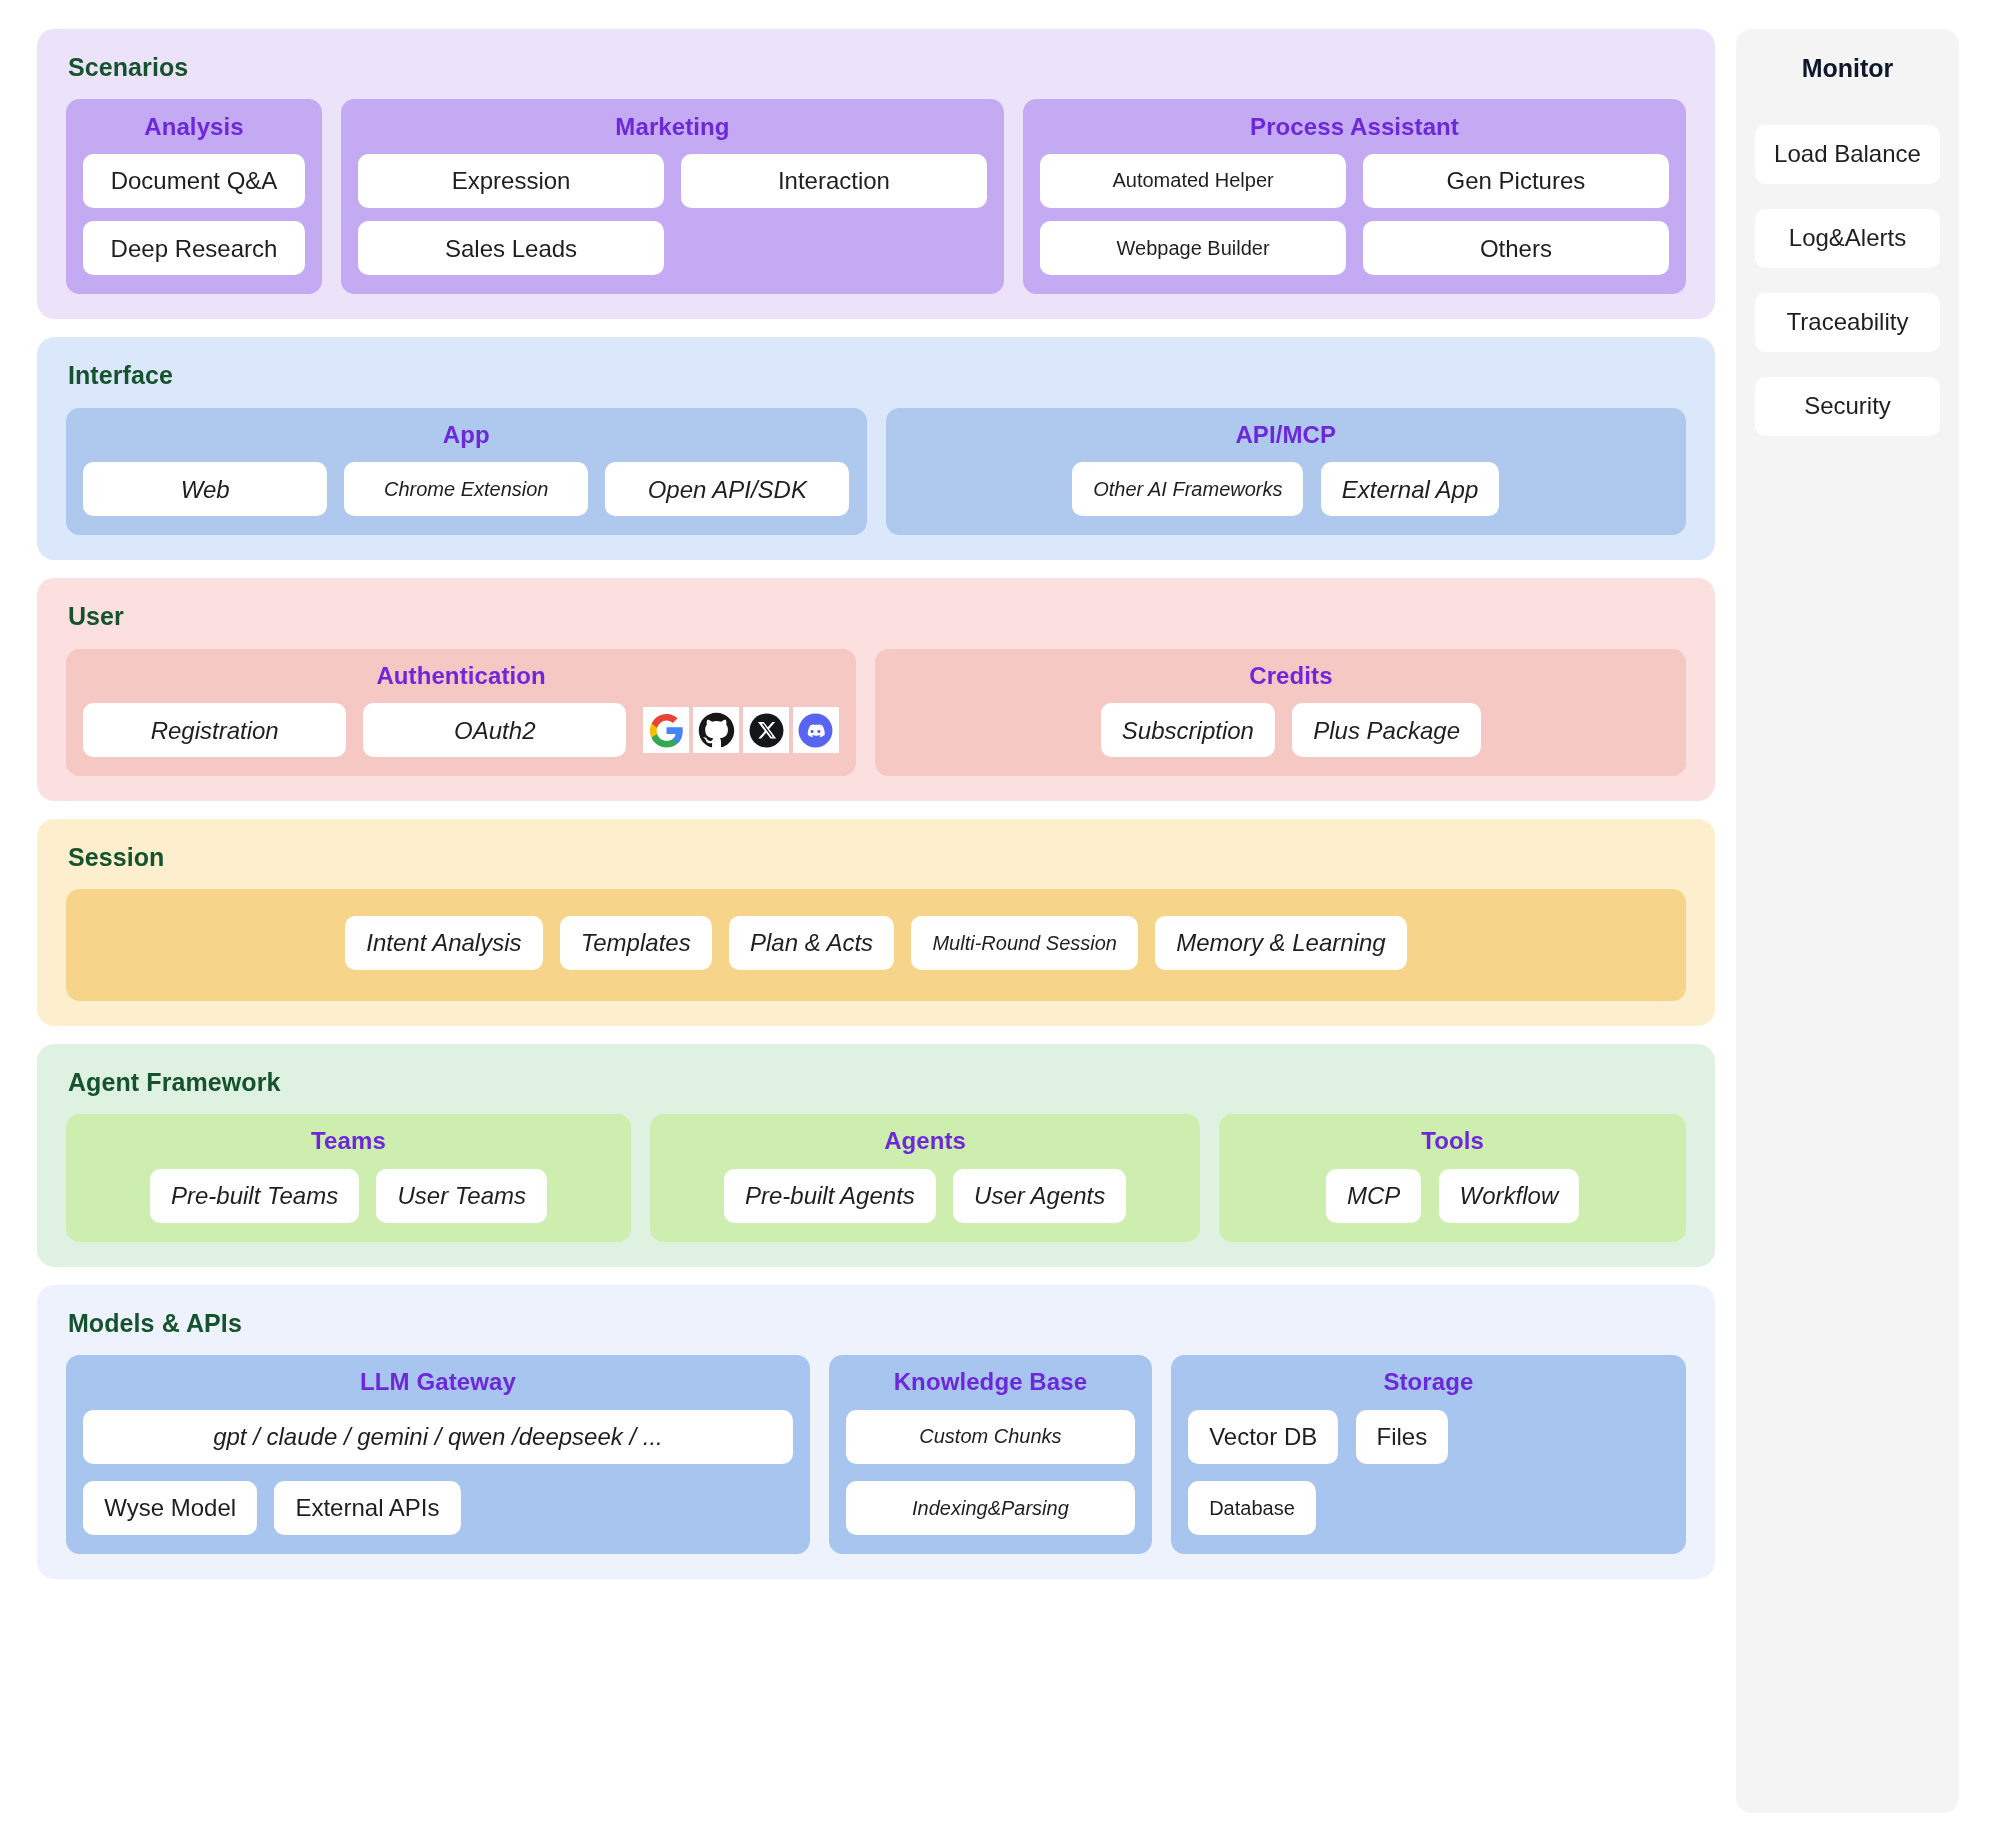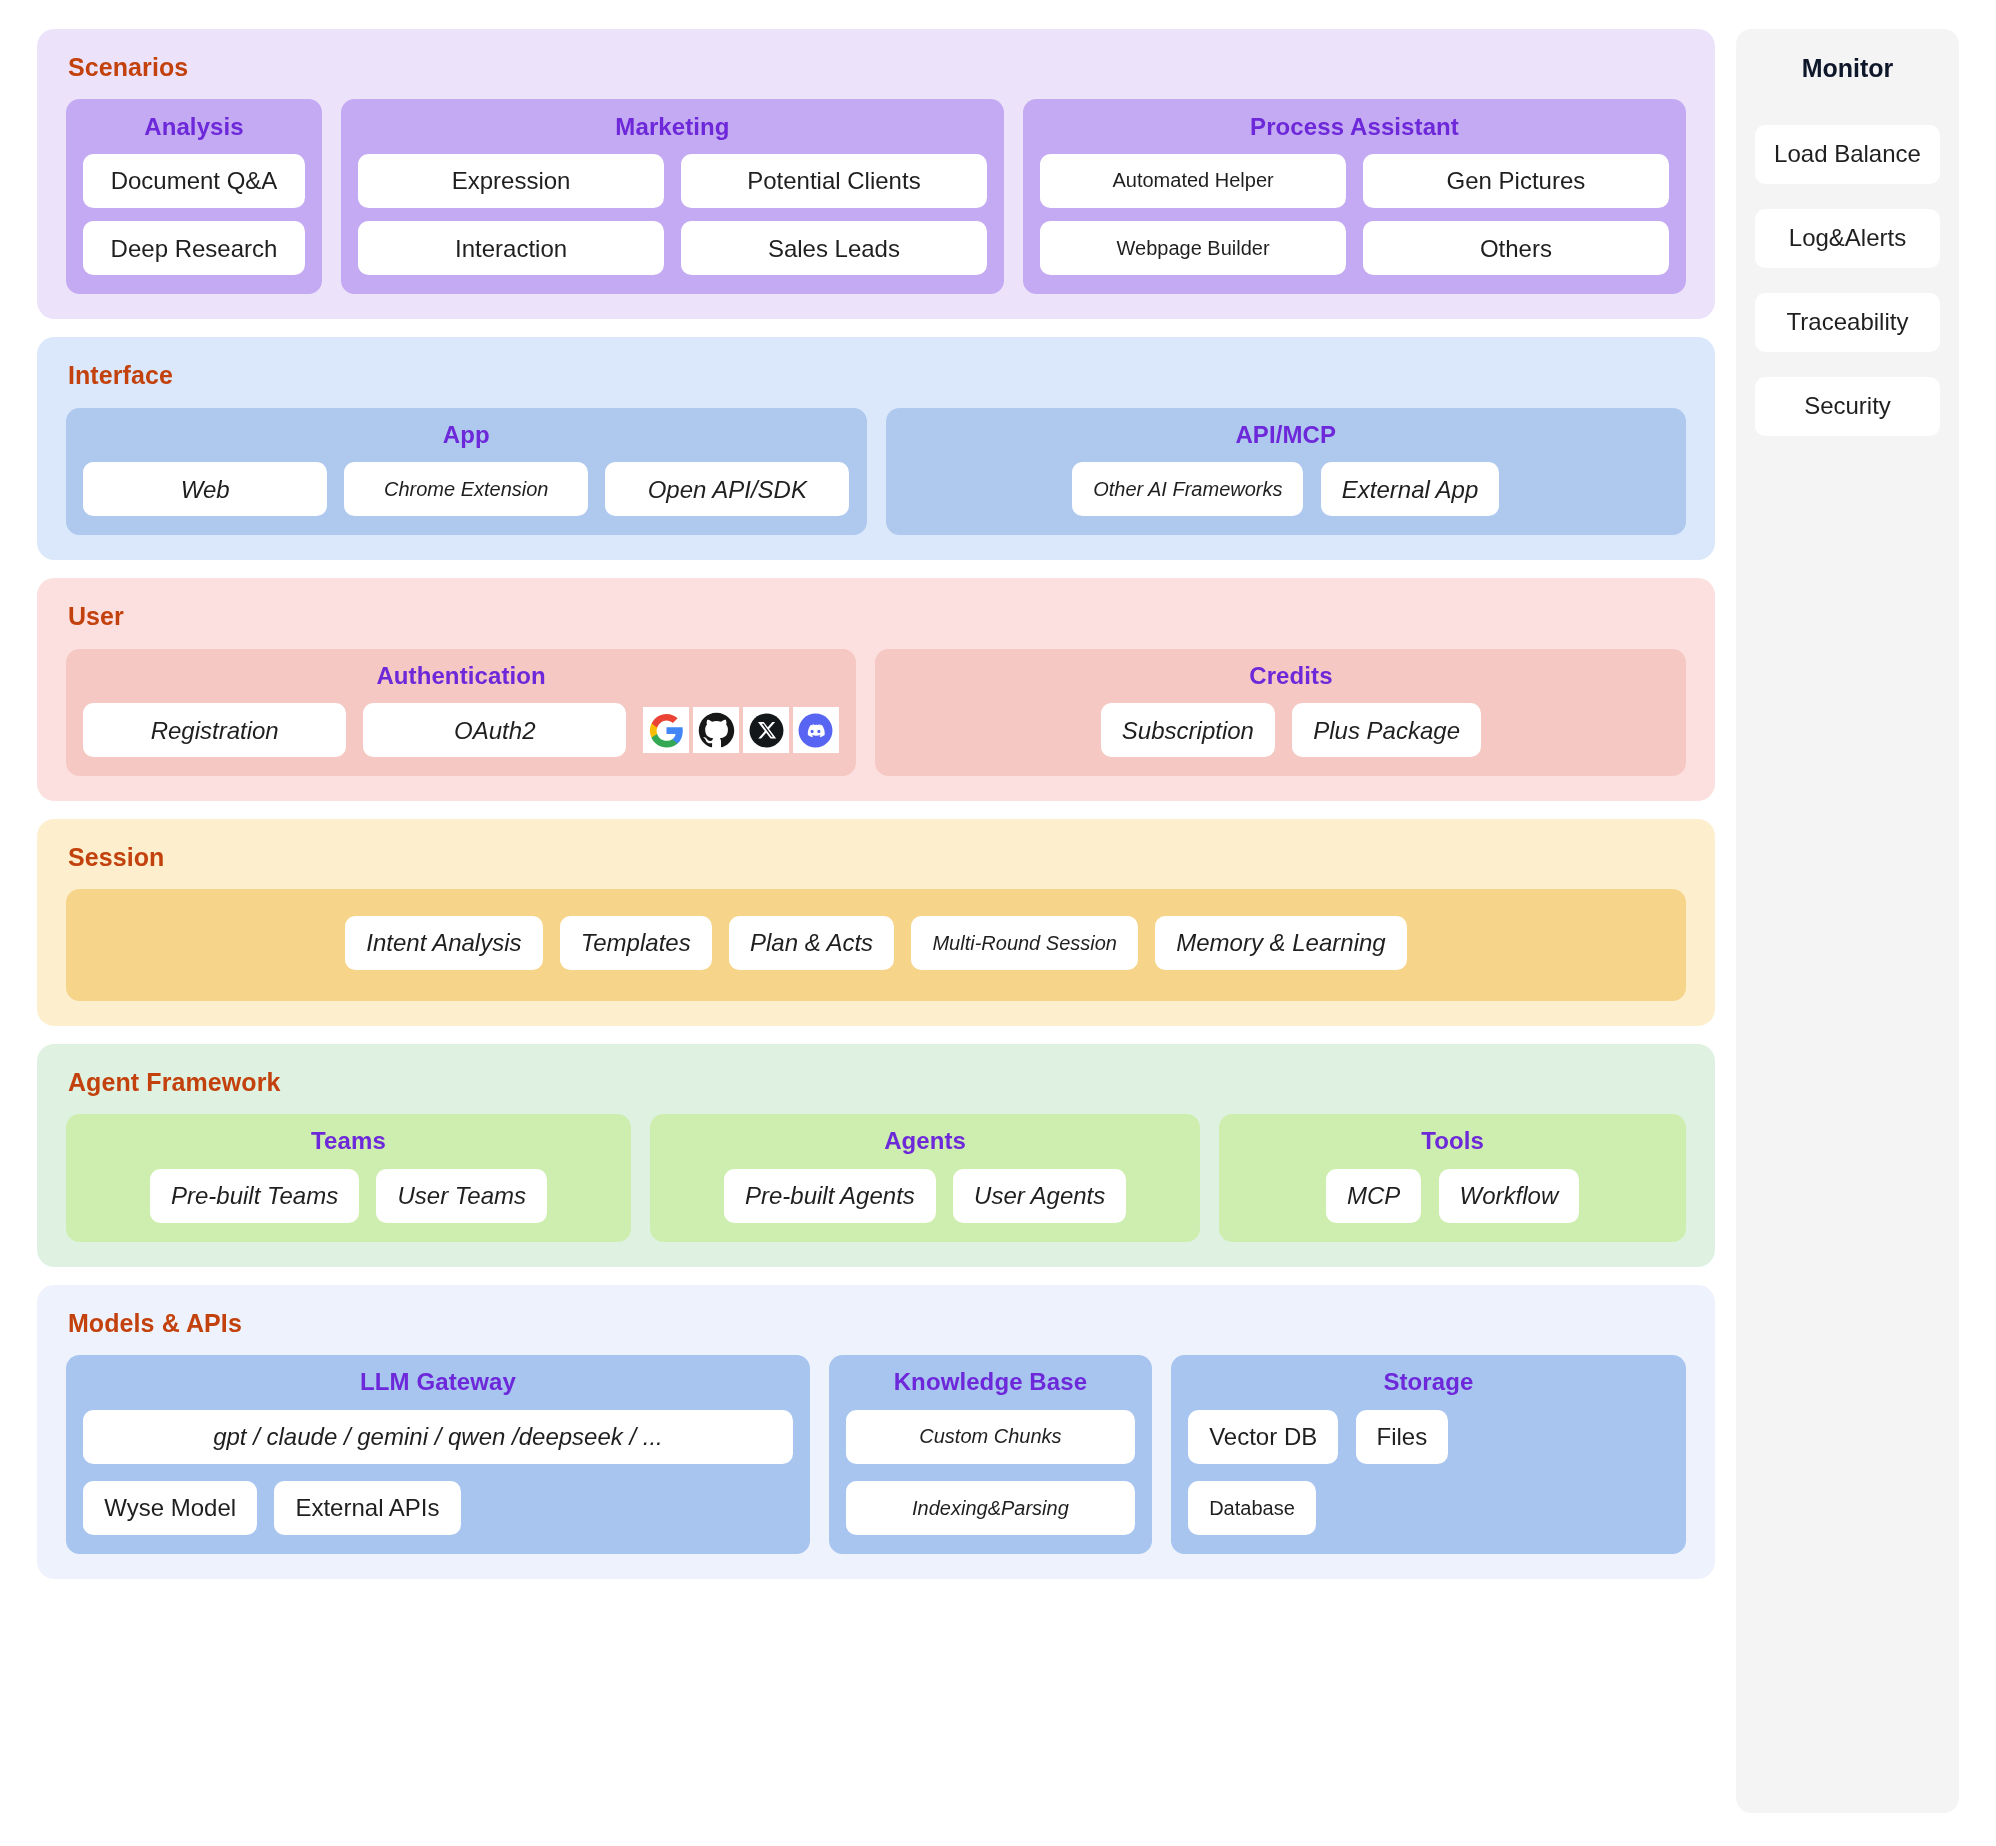--- a/index.html
+++ b/index.html
@@ -38,21 +38,21 @@
   .layer {
     border-radius: 17.3px;
     padding: 21px 29px 25px 29px;
     box-sizing: border-box;
     display: flex;
     flex-direction: column;
   }
   .layer-title {
     font-size: 25px;
     font-weight: bold;
-    color: #c2410c;
+    color: #14532d;
     margin: 2.9px 0 17.3px 1.9px;
     letter-spacing: 0.1px;
   }
   .layer-body {
     display: flex;
     gap: 19px;
     align-items: stretch;
   }
 
   
@@ -224,21 +224,20 @@
           <div class="grid1">
             <div class="chip">Document Q&amp;A</div>
             <div class="chip">Deep Research</div>
           </div>
         </div>
 
         <div class="group grp--purple scen-marketing">
           <div class="group-title">Marketing</div>
           <div class="grid2">
             <div class="chip">Expression</div>
-            <div class="chip">Potential Clients</div>
             <div class="chip">Interaction</div>
             <div class="chip">Sales Leads</div>
           </div>
         </div>
 
         <div class="group grp--purple scen-process">
           <div class="group-title">Process Assistant</div>
           <div class="grid2">
             <div class="chip sm">Automated Helper</div>
             <div class="chip">Gen Pictures</div>

